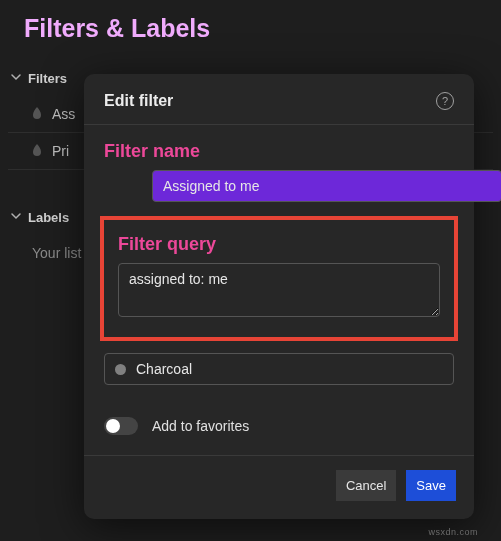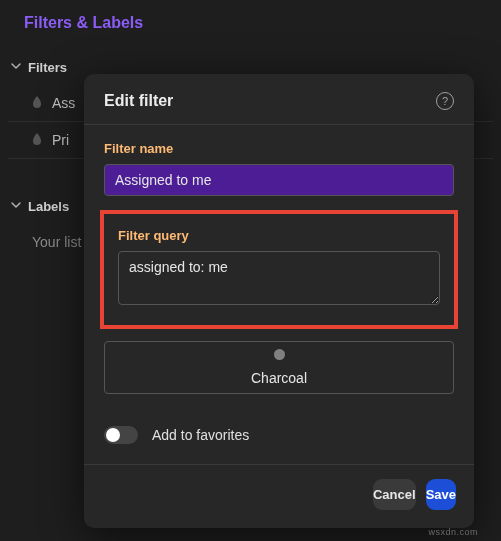--- a/index.html
+++ b/index.html
@@ -7,23 +7,23 @@
     width: 501px;
     height: 541px;
     background: #1e1e1e;
     font-family: -apple-system, BlinkMacSystemFont, "Segoe UI", Arial, sans-serif;
     color: #e0e0e0;
     overflow: hidden;
     position: relative;
   }
   .page-header {
     padding: 14px 24px;
-    font-size: 16px;
+    font-size: 25px;
     font-weight: 600;
-    color: #8b5cf6;
+    color: #f0abfc;
   }
   .section {
     padding: 4px 8px 0 8px;
   }
   .section-title {
     display: flex;
     align-items: center;
     gap: 6px;
     font-size: 13px;
     font-weight: 600;
@@ -83,33 +83,34 @@
     display: flex;
     align-items: center; justify-content: center;
     font-size: 11px;
     color: #a0a0a0;
     cursor: pointer;
   }
   .modal-body {
     padding: 16px 20px 8px 20px;
   }
   .field-label {
-    font-size: 13px;
+    font-size: 18px;
     font-weight: 700;
-    color: #fdba74;
+    color: #ec4899;
     margin-bottom: 8px;
   }
   .text-input {
     width: 100%;
-    background: #4c1d95;
+    background: #6d28d9;
     border: 1px solid #555;
     border-radius: 4px;
     padding: 7px 10px;
     color: #e6e6e6;
     font-size: 14px;
+    margin-left: 48px;
   }
   .textarea-input {
     width: 100%;
     height: 54px;
     background: #272727;
     border: 1px solid #555;
     border-radius: 4px;
     padding: 7px 10px;
     color: #e6e6e6;
     font-size: 14px;
@@ -126,21 +127,20 @@
   .color-select {
     display: flex;
     align-items: center;
     gap: 10px;
     border: 1px solid #555;
     border-radius: 4px;
     padding: 7px 10px;
     cursor: pointer;
     font-size: 14px;
     color: #e6e6e6;
-    flex-direction: column;
   }
   .color-swatch {
     width: 11px; height: 11px;
     border-radius: 50%;
     background: #808080;
   }
 
   .toggle-row {
     display: flex;
     align-items: center;
@@ -166,24 +166,24 @@
 
   .modal-footer {
     display: flex;
     justify-content: flex-end;
     gap: 10px;
     padding: 14px 18px 18px 18px;
     border-top: 1px solid #3a3a3a;
   }
   .btn {
     border: none;
-    border-radius: 9px;
-    padding: 8px 0;
+    border-radius: 0;
+    padding: 8px 10px;
     font-size: 13px;
-    font-weight: 700;
+    font-weight: 400;
     cursor: pointer;
   }
   .btn-cancel {
     background: #3a3a3a;
     color: #e6e6e6;
   }
   .btn-save {
     background: #1d4ed8;
     color: #fff;
   }

